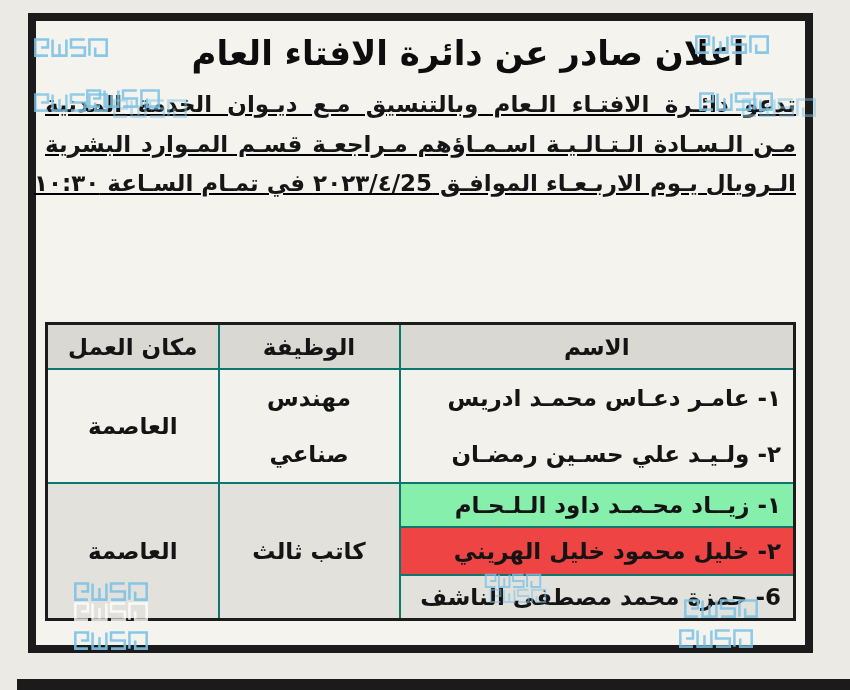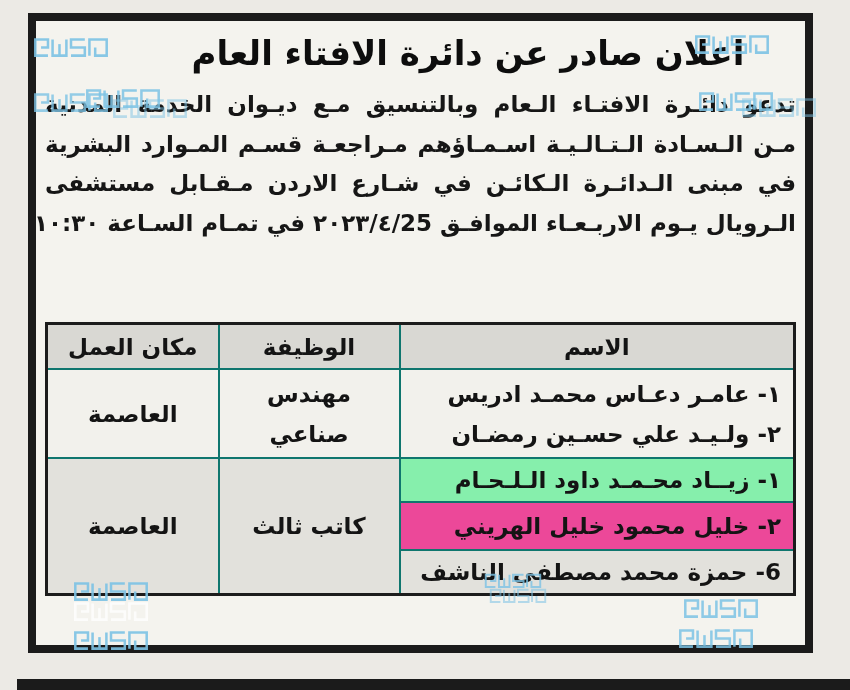--- a/index.html
+++ b/index.html
@@ -14,21 +14,21 @@
   .box{
     position:absolute;left:28px;top:13px;width:769px;height:624px;
     border:8px solid #1b1b1b;background:#f4f3ee;
   }
   .title{
     position:absolute;top:4px;left:0;right:0;margin:0;
     padding-left:95px;
     text-align:center;font-size:34px;font-weight:bold;color:#0d0d0d;
     line-height:56px;white-space:nowrap;
   }
-  .body-text{position:absolute;top:64px;right:9px;left:9px;}
+  .body-text{position:absolute;top:64px;right:9px;left:9px;text-decoration:underline;}
   .bline{
     display:block;direction:rtl;
     text-align:justify;text-align-last:justify;
     font-size:23px;font-weight:bold;color:#161616;
     line-height:39.5px;height:39.5px;white-space:nowrap;
   }
 
   
   table.tbl{
     position:absolute;right:auto;left:9px;top:301px;width:748px;
@@ -40,24 +40,24 @@
   .tbl col.c-loc{width:172px;}
   .tbl th,.tbl td{
     border:2px solid #0f766e;font-weight:bold;color:#141414;
     font-size:23px;padding:0;
   }
   .tbl th{height:43px;background:#d9d8d3;text-align:center;}
   .tbl td{background:#f2f1ec;vertical-align:middle;}
   .tbl tr.g1 td{height:87px;}
   .tbl td.names{text-align:right;padding-right:12px;}
   .tbl td.cen{text-align:center;}
-  .pre{white-space:pre-line;line-height:40px;}
+  .pre{white-space:pre-line;line-height:56px;}
   .tbl td.shade{background:#e2e1dc;}
   .tbl tr.r1 td.names{height:42px;background:#86efac;}
-  .tbl tr.r2 td.names{height:46px;background:#ec4899;text-align:right;}
+  .tbl tr.r2 td.names{height:46px;background:#ef4444;text-align:right;}
   .tbl tr.r3 td.names{height:42px;background:#e2e1dc;}
 
   
   .box2{
     position:absolute;left:17px;top:679px;width:833px;height:11px;
     background:#1b1b1b;
   }
 
   
   .wm{
@@ -84,21 +84,20 @@
       </g>
     </defs>
   </svg>
 
   <div class="box">
     <h1 class="title">اعلان صادر عن دائرة الافتاء العام</h1>
 
     <div class="body-text">
       <div class="bline">تدعو دائـرة الافتـاء الـعام وبالتنسيق مـع ديـوان الخدمة المدنية</div>
       <div class="bline">مـن الـسـادة الـتـالـيـة اسـمـاؤهم مـراجعـة قسـم المـوارد البشرية</div>
-      <div class="bline">في مبنى الـدائـرة الـكائـن في شـارع الاردن مـقـابل مستشفى</div>
       <div class="bline">الـرويال يـوم الاربـعـاء الموافـق ٢٠٢٣/٤/25 في تمـام السـاعة ١٠:٣٠</div>
     </div>
 
     <table class="tbl">
       <colgroup>
           <col class="c-name">
           <col class="c-job">
           <col class="c-loc">
         </colgroup>
       <tbody>

